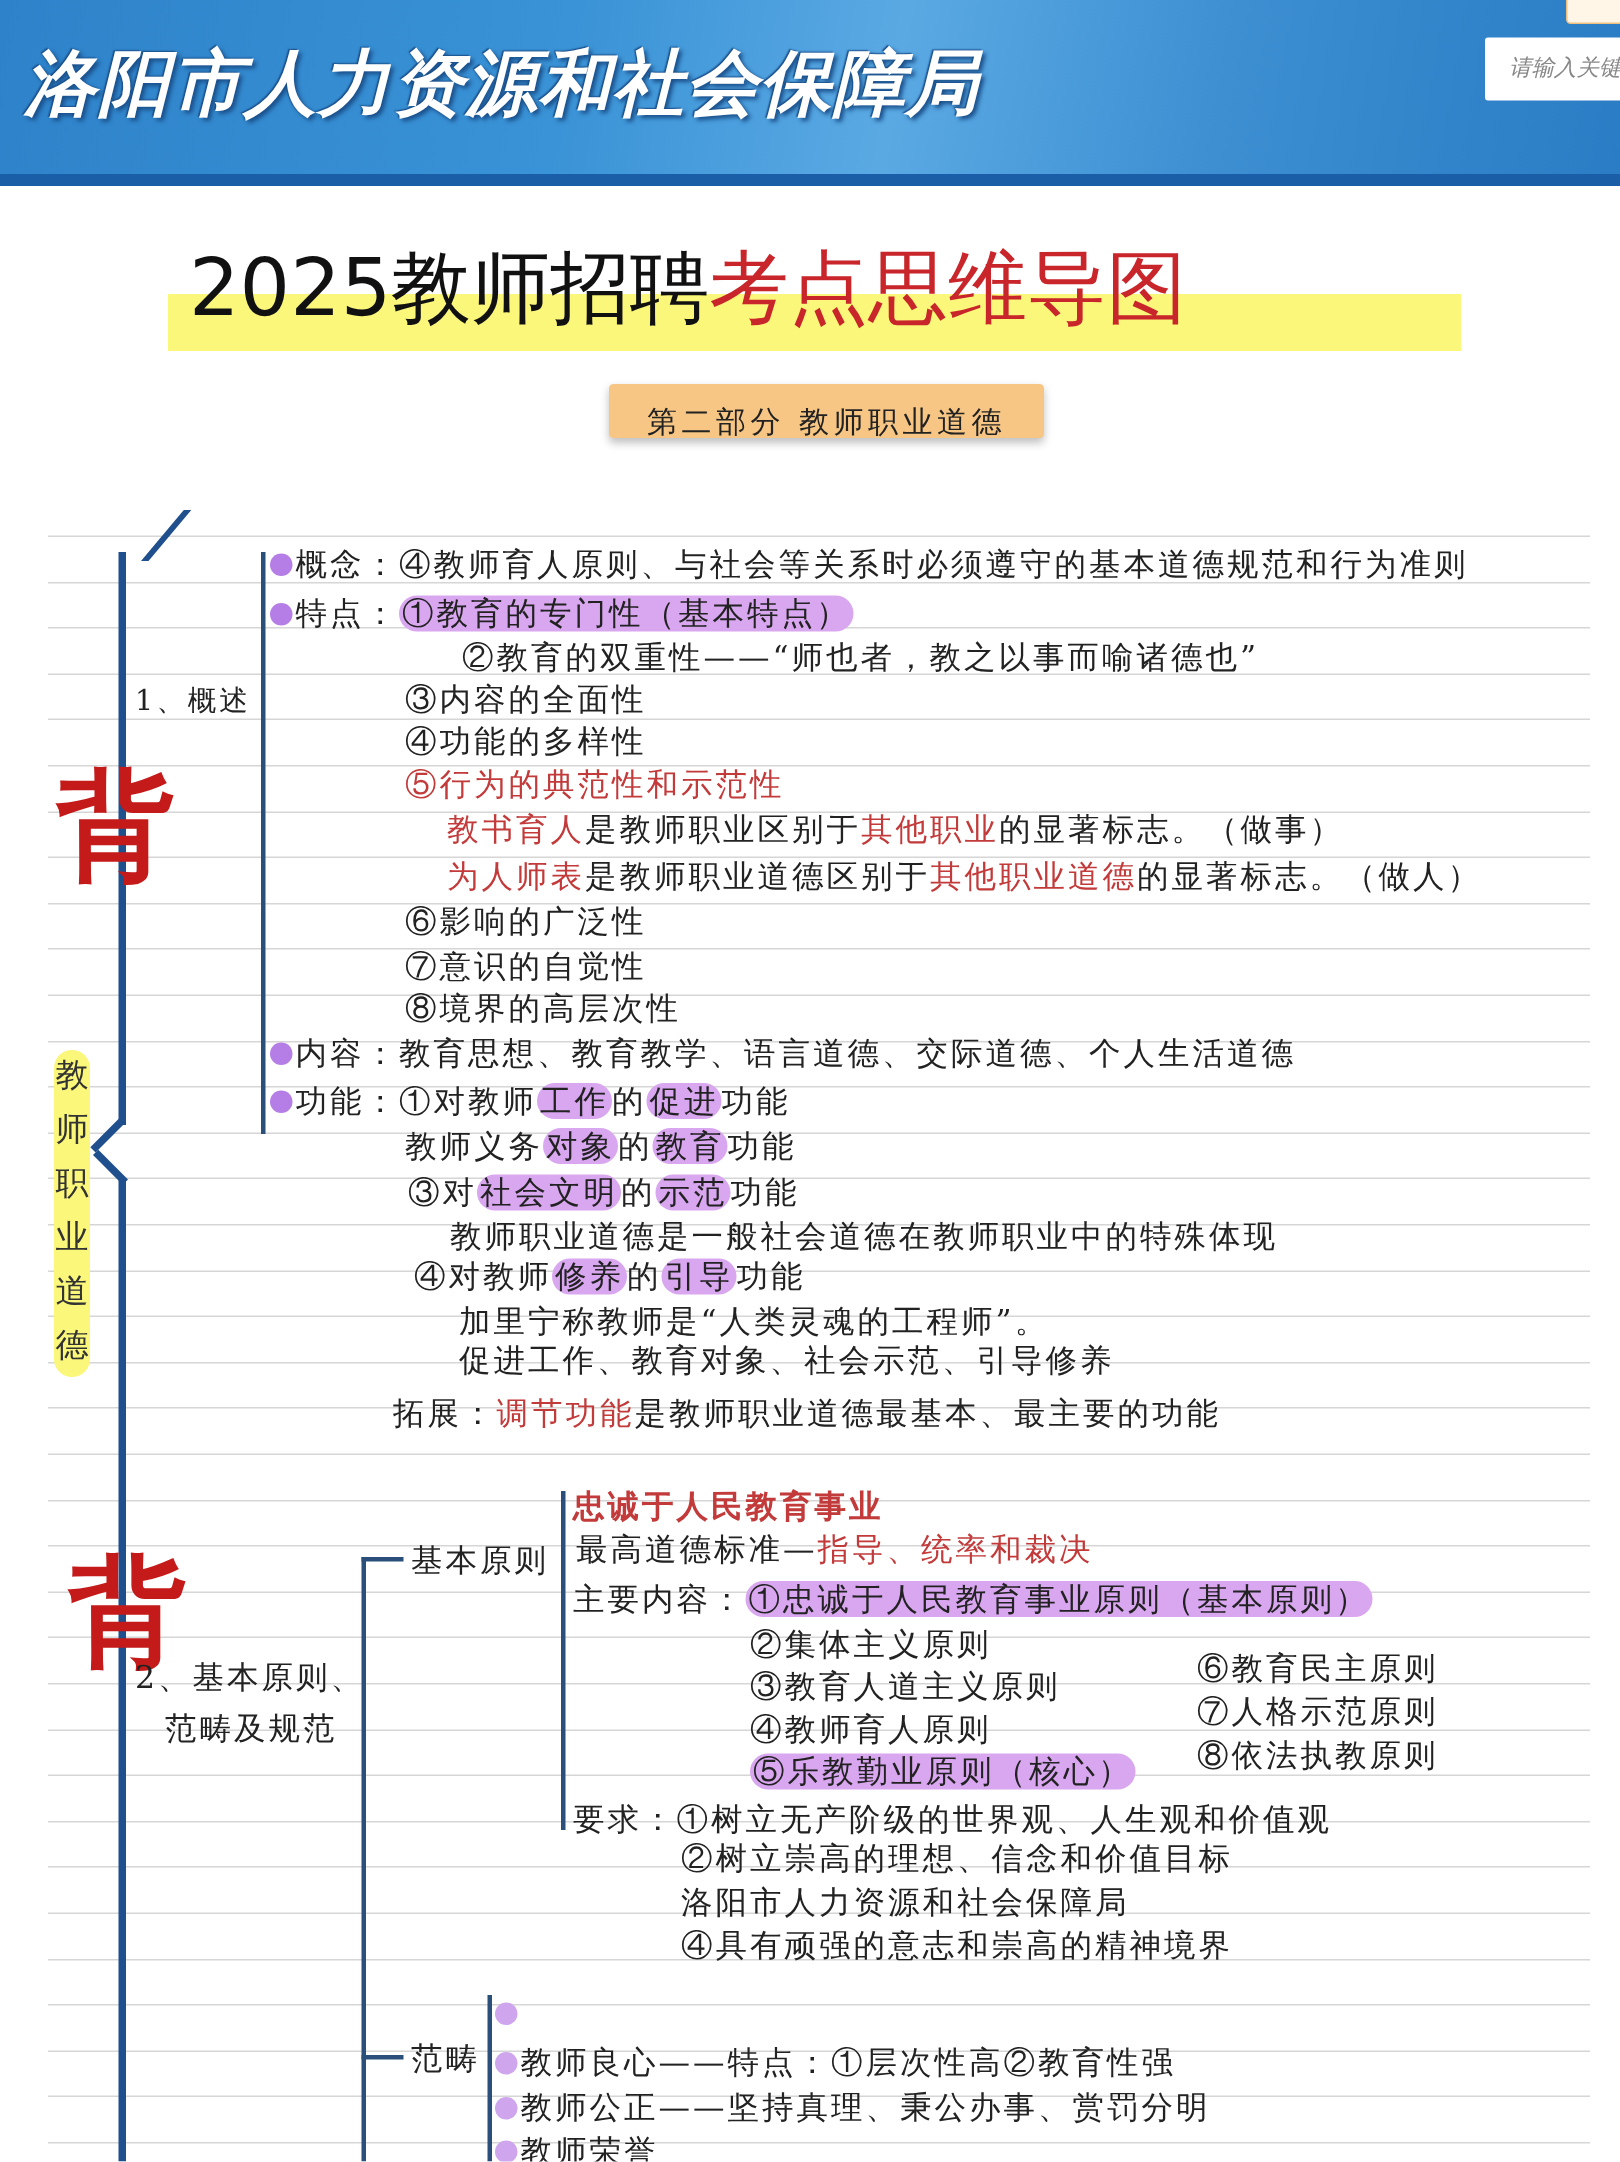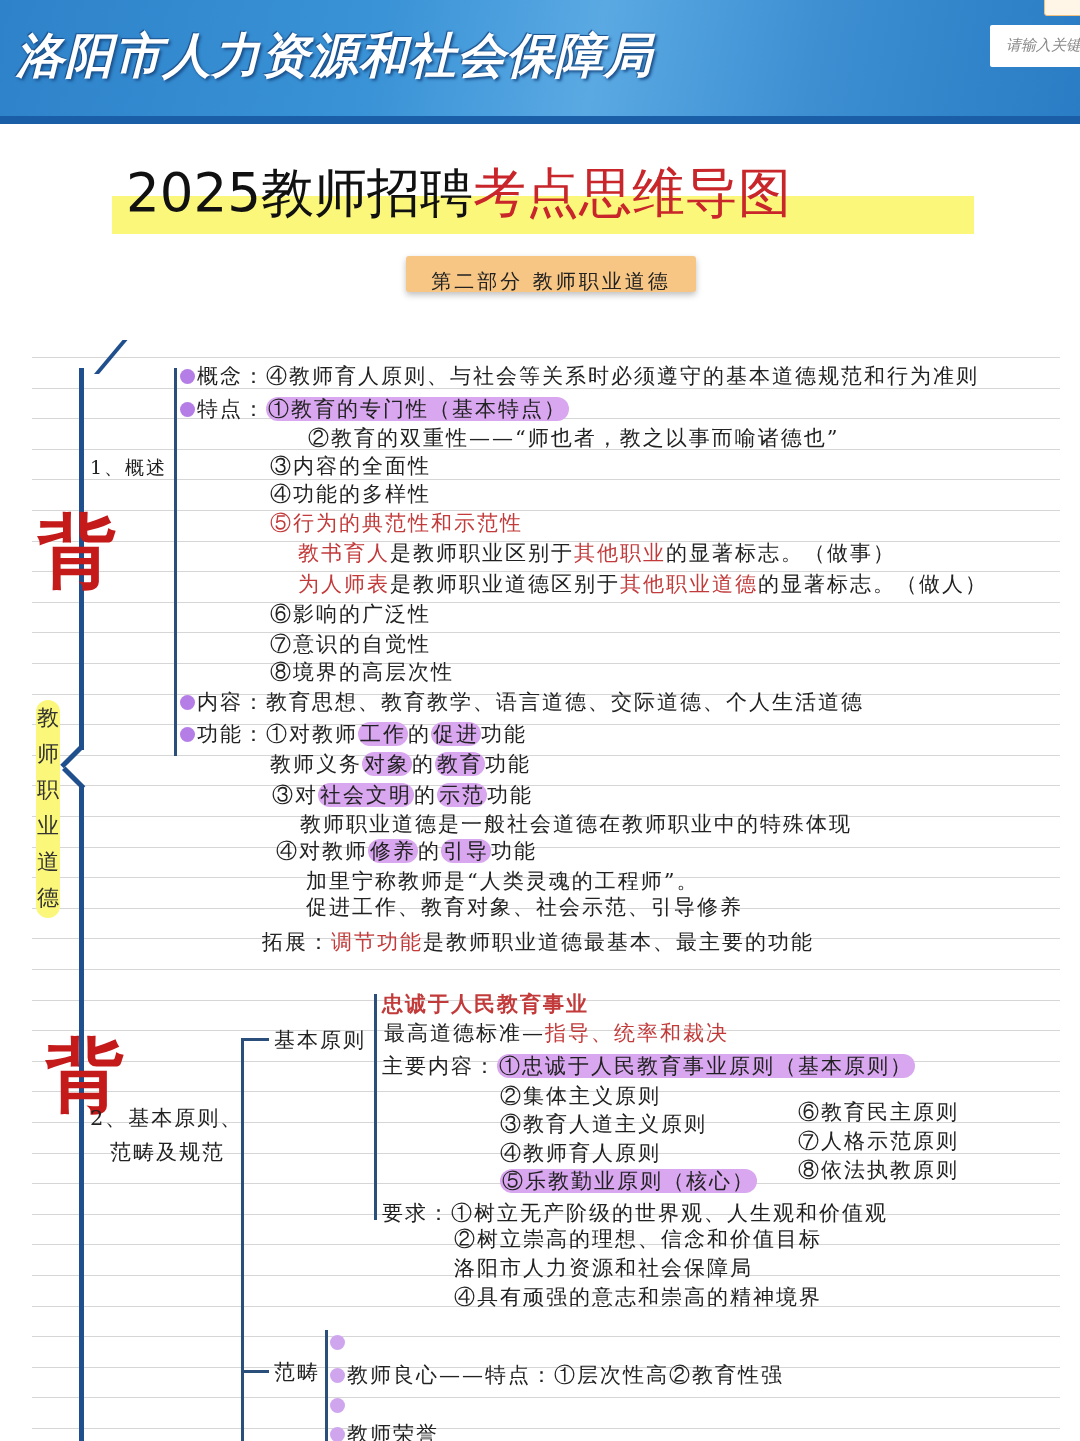--- a/index.html
+++ b/index.html
@@ -226,14 +226,14 @@
 </div>
 <div class="t" style="left:454px;top:1225px;">②树立崇高的理想、信念和价值目标</div>
 <div class="t" style="left:454px;top:1254px;">洛阳市人力资源和社会保障局</div>
 <div class="t" style="left:454px;top:1283px;">④具有顽强的意志和崇高的精神境界</div>
 
 <div class="line thin" style="left:241px;top:1370px;width:28px;height:3px;"></div>
 <div class="t" style="left:274px;top:1358px;">范畴</div>
 <div class="line thin" style="left:325px;top:1330px;width:3px;height:111px;"></div>
 <div class="t" style="left:330px;top:1328px;"><span class="dot light"></span></div>
 <div class="t" style="left:330px;top:1361px;"><span class="dot light"></span><span>教师良心——特点：①层次性高②教育性强</span></div>
-<div class="t" style="left:330px;top:1391px;"><span class="dot light"></span></div>
+<div class="t" style="left:330px;top:1391px;"><span class="dot light"></span><span>教师公正——坚持真理、秉公办事、赏罚分明</span></div>
 <div class="t" style="left:330px;top:1420px;"><span class="dot light"></span><span>教师荣誉</span></div>
 
 </body></html>

